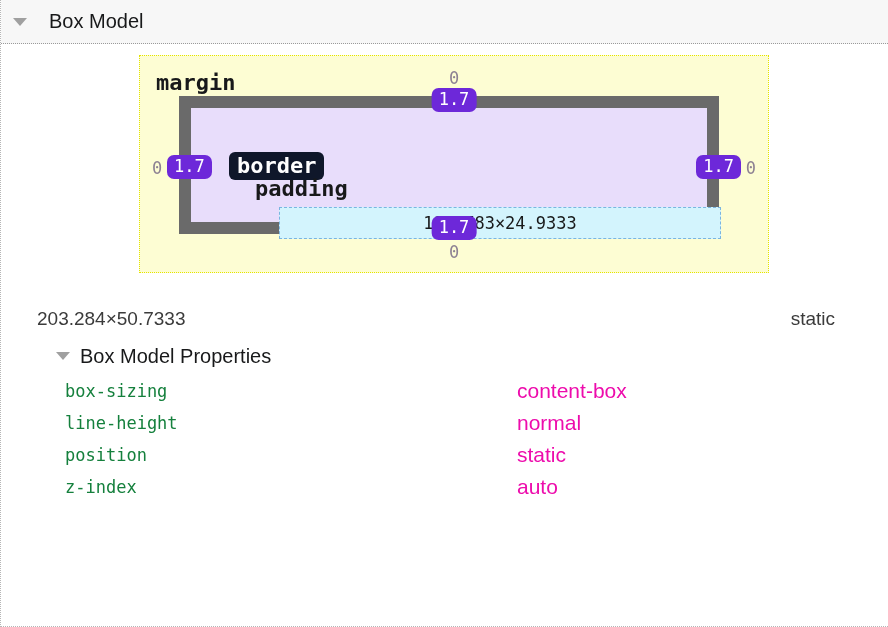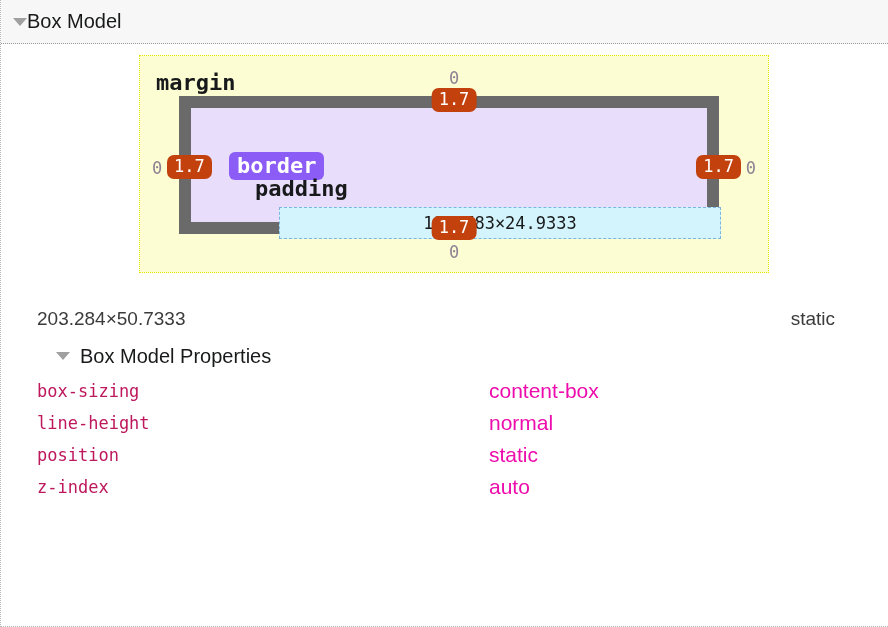--- a/index.html
+++ b/index.html
@@ -19,21 +19,21 @@
   }
 
   
   .section-header {
     height: 44px;
     background: #f7f7f7;
     border-bottom: 1px dotted #9a9a9a;
     display: flex;
     align-items: center;
     padding-left: 12px;
-    gap: 0;
+    gap: 22px;
   }
   .twisty {
     width: 0; height: 0;
     border-left: 7px solid transparent;
     border-right: 7px solid transparent;
     border-top: 8px solid #a0a0a0;
     flex: none;
   }
   .section-title {
     font-size: 20px;
@@ -58,21 +58,21 @@
     font-family: "DejaVu Sans Mono", monospace;
     font-size: 22px;
     color: #18191a;
     white-space: nowrap;
     font-weight: bold;
   }
   .label-margin  { left: 16px; top: 14px; }
   .label-padding { left: 64px; top: 68px; z-index: 6; }
   .label-border {
     left: 38px; top: 44px;
-    background: #8b5cf6;
+    background: #0f172a;
     color: #ffffff;
     border-radius: 6px;
     padding: 1px 8px 2px 8px;
     z-index: 6;
   }
 
   .border-box {
     position: absolute;
     left: 39px; top: 40px;
     width: 540px; height: 138px;
@@ -99,21 +99,21 @@
     font-family: "DejaVu Sans Mono", monospace;
     font-size: 17px;
     color: #8d8193;
     white-space: nowrap;
   }
   .num.vert { writing-mode: vertical-rl; }
 
   
   .badge {
     position: absolute;
-    background: #c2410c;
+    background: #6d28d9;
     color: #ffffff;
     border-radius: 7px;
     font-family: "DejaVu Sans Mono", monospace;
     font-size: 17px;
     padding: 2px 7px 3px 7px;
     white-space: nowrap;
     z-index: 8;
     line-height: 1.1;
   }
 
@@ -166,21 +166,22 @@
     display: flex;
     align-items: center;
     height: 32px;
     padding-left: 36px;
   }
   .prop-name {
     width: 452px;
     flex: none;
     font-family: "DejaVu Sans Mono", monospace;
     font-size: 17px;
-    color: #be185d;
+    color: #15803d;
+    margin-left: 28px;
   }
   .prop-value {
     font-family: Liberation Sans, sans-serif;
     font-size: 21px;
     color: #ed0cac;
   }
 </style>
 </head>
 <body>
 

